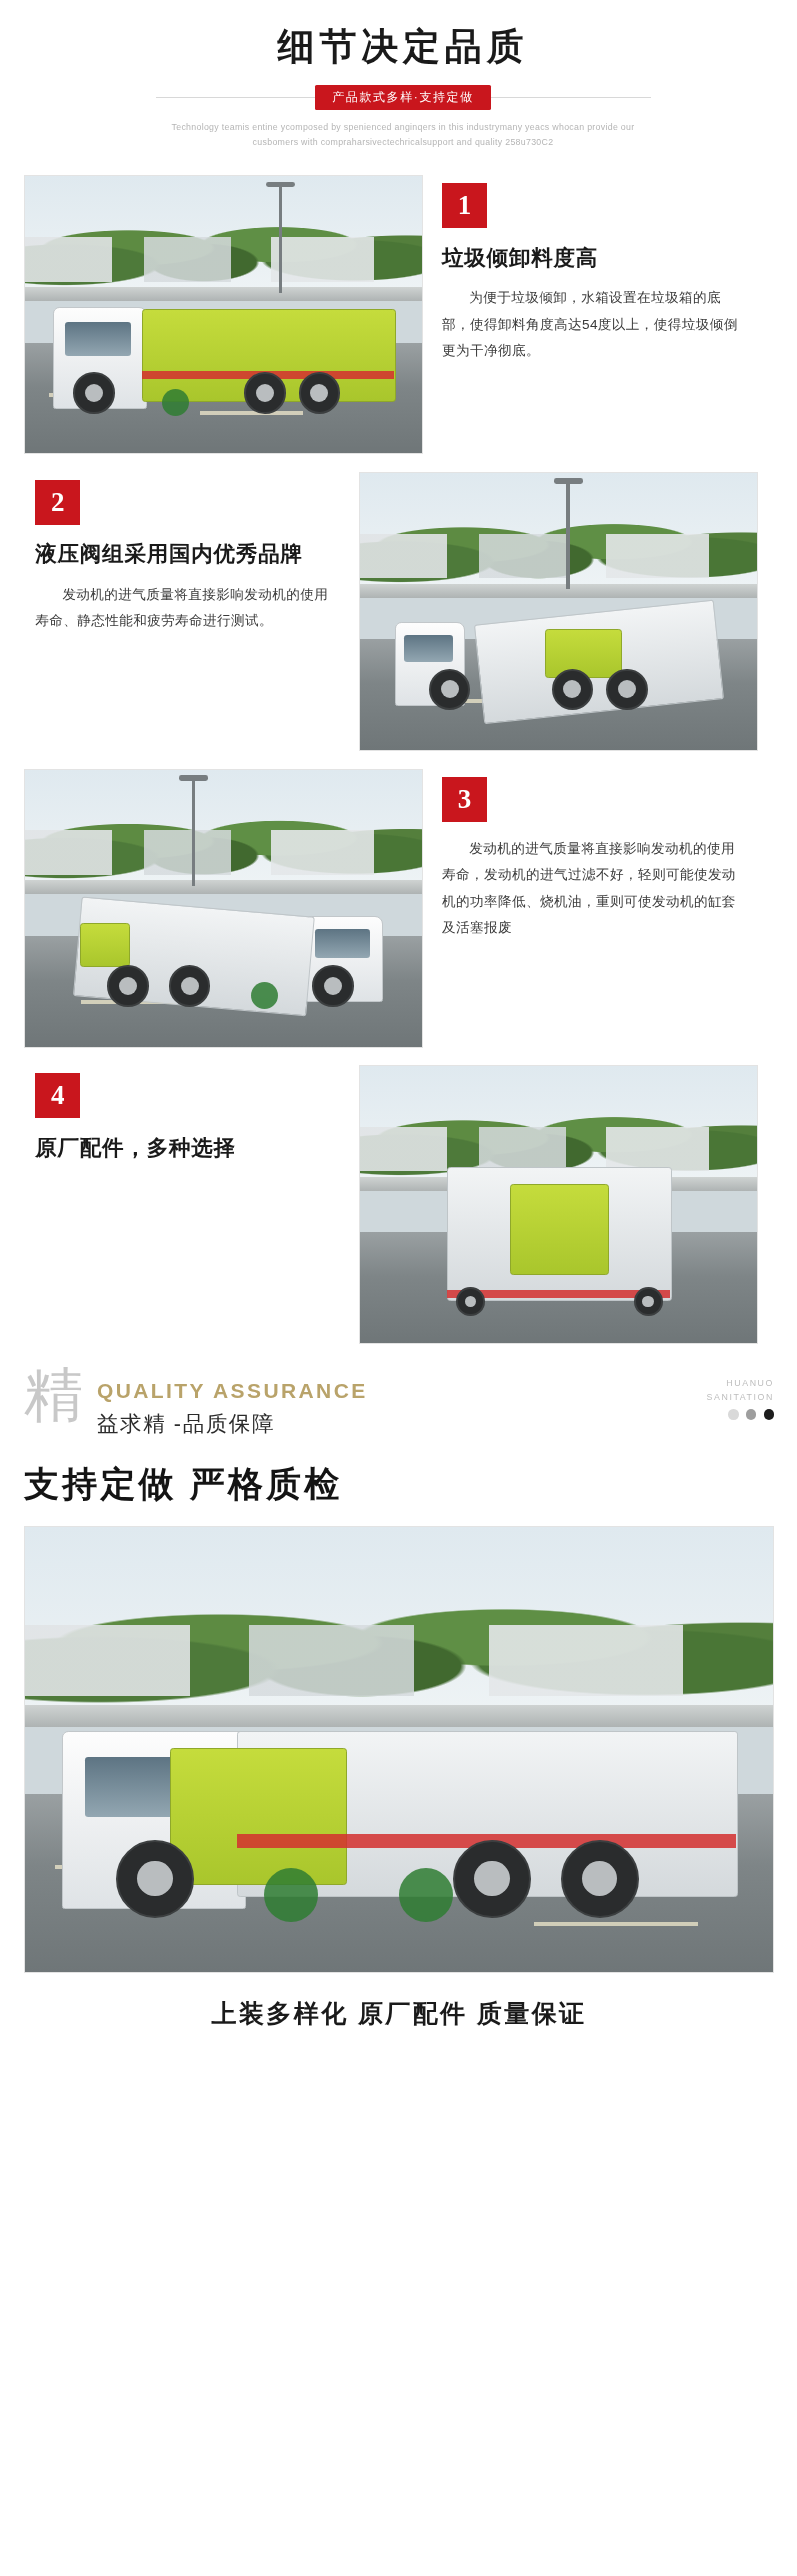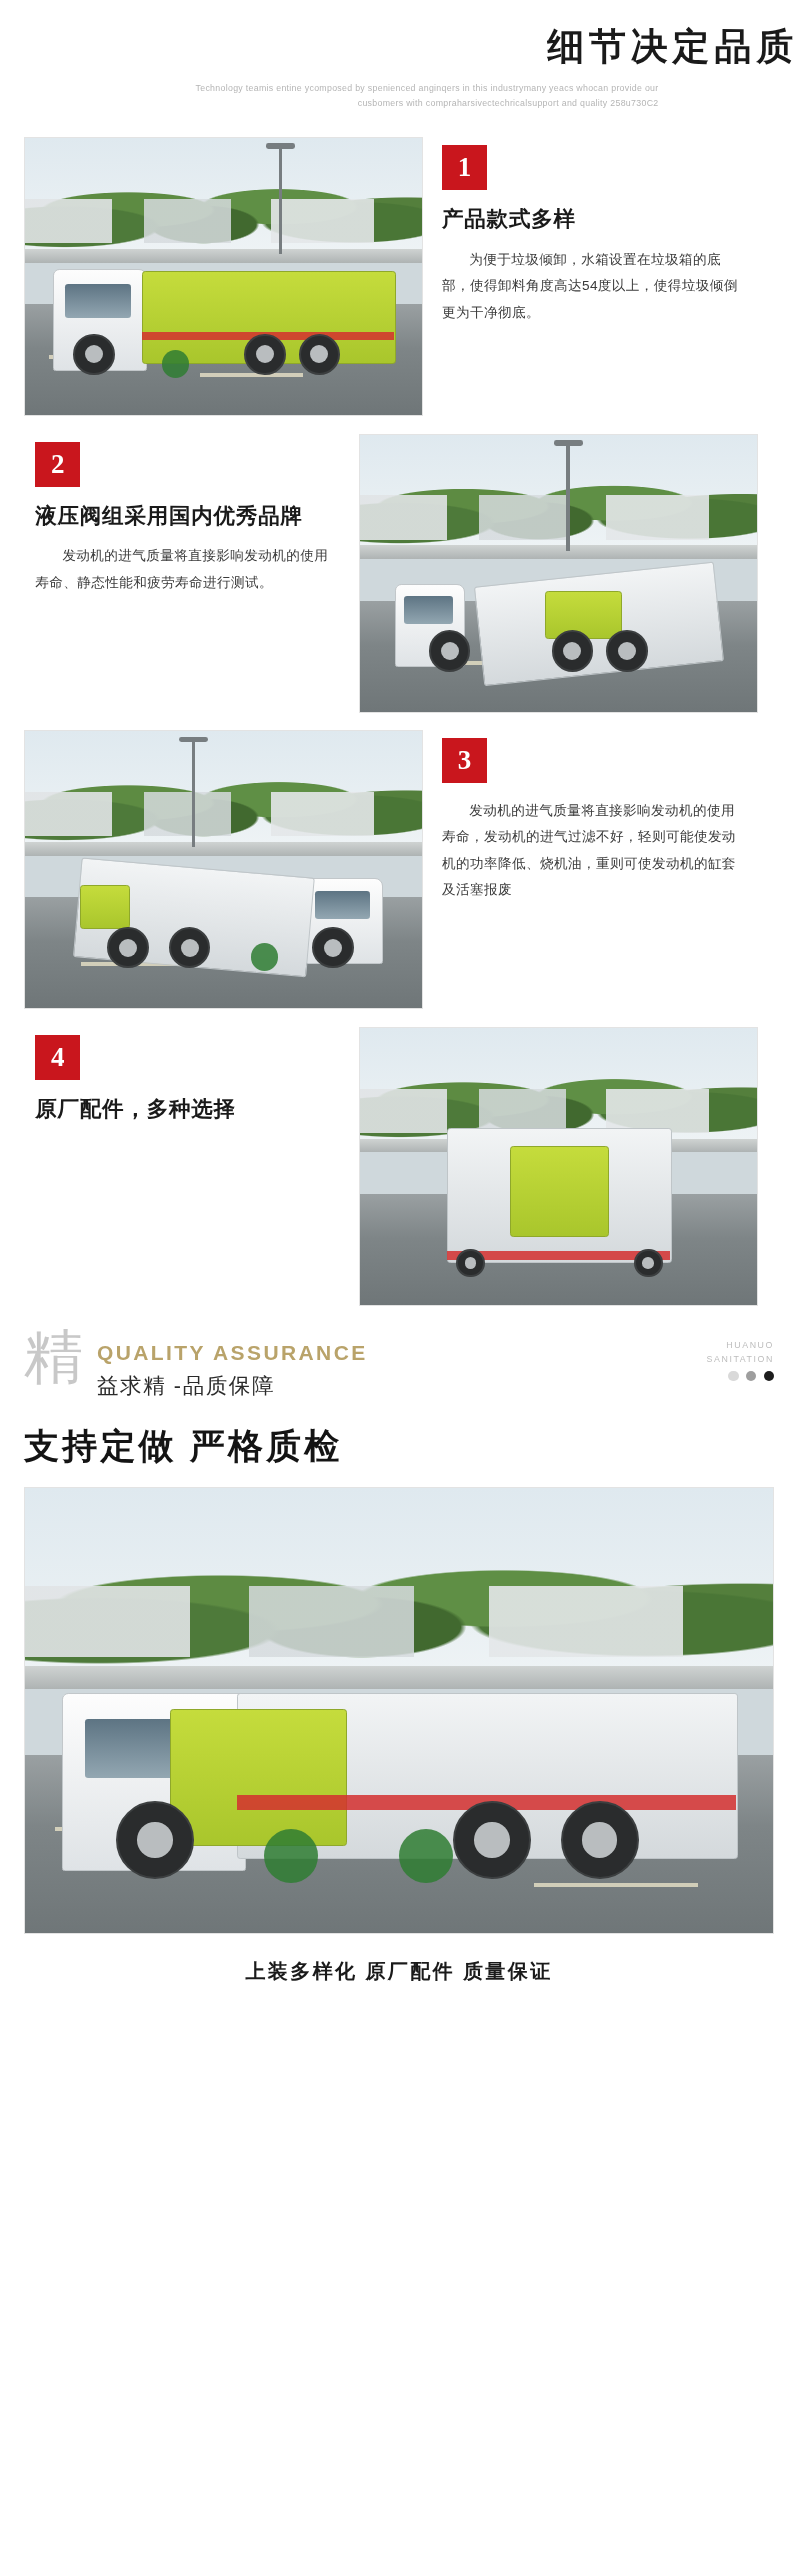--- a/index.html
+++ b/index.html
@@ -15,21 +15,21 @@
   .page {
     width: 798px;
     position: relative;
     background: #ffffff;
     overflow: hidden;
   }
 
   
   .header {
     padding: 24px 0 8px 8px;
-    text-align: right;
+    text-align: center;
   }
   .header-title {
     font-size: 37px;
     font-weight: bold;
     letter-spacing: 4.8px;
     color: #1a1a1a;
     line-height: 1.25;
   }
   .header-sub-wrap {
     margin: 14.4px auto 0 auto;
@@ -202,21 +202,21 @@
     position: relative;
     overflow: hidden;
     background: #cfd8dc;
   }
 
   
   .footer {
     width: 750px;
     margin: 24px auto 21px auto;
     text-align: center;
-    font-size: 20px;
+    font-size: 25px;
     font-weight: bold;
     letter-spacing: 2.4px;
     color: #1a1a1a;
   }
 
   
   .sky {
     position: absolute; left: 0; right: 0; top: 0; height: 42%;
     background: linear-gradient(#dfe9ef, #eef3f5);
   }
@@ -299,20 +299,24 @@
     width: 29px; height: 5.6px; background: #777d80; border-radius: 2.4px;
   }
 </style>
 </head>
 <body>
 
 <div class="page">
 
   <div class="header">
     <div class="header-title">细节决定品质</div>
+    <div class="header-sub-wrap">
+      <div class="header-sub-line"></div>
+      <div class="header-sub">产品款式多样·支持定做</div>
+    </div>
     <div class="header-en">Technology teamis entine ycomposed by spenienced anginqers in this industrymany yeacs whocan provide our cusbomers with compraharsivectechricalsupport and quality 258u730C2</div>
   </div>
 
   <div class="feature right-text">
     <div class="photo">
       <div class="sky"></div>
       <div class="trees"></div>
       <div class="buildings"></div>
       <div class="curb"></div>
       <div class="road">
@@ -327,21 +331,21 @@
         <div class="body-box"></div>
         <div class="stripe"></div>
         <div class="wheel" style="left:6%;"></div>
         <div class="wheel" style="left:56%;"></div>
         <div class="wheel" style="left:72%;"></div>
         <div class="brush" style="left:32%;"></div>
       </div>
     </div>
     <div class="textcol">
       <div class="badge">1</div>
-      <div class="feat-title">产品款式多样</div>
+      <div class="feat-title">垃圾倾卸料度高</div>
       <div class="feat-body">为便于垃圾倾卸，水箱设置在垃圾箱的底部，使得卸料角度高达54度以上，使得垃圾倾倒更为干净彻底。</div>
     </div>
   </div>
 
   <div class="feature left-text">
     <div class="textcol">
       <div class="badge">2</div>
       <div class="feat-title">液压阀组采用国内优秀品牌</div>
       <div class="feat-body">发动机的进气质量将直接影响发动机的使用寿命、静态性能和疲劳寿命进行测试。</div>
     </div>

